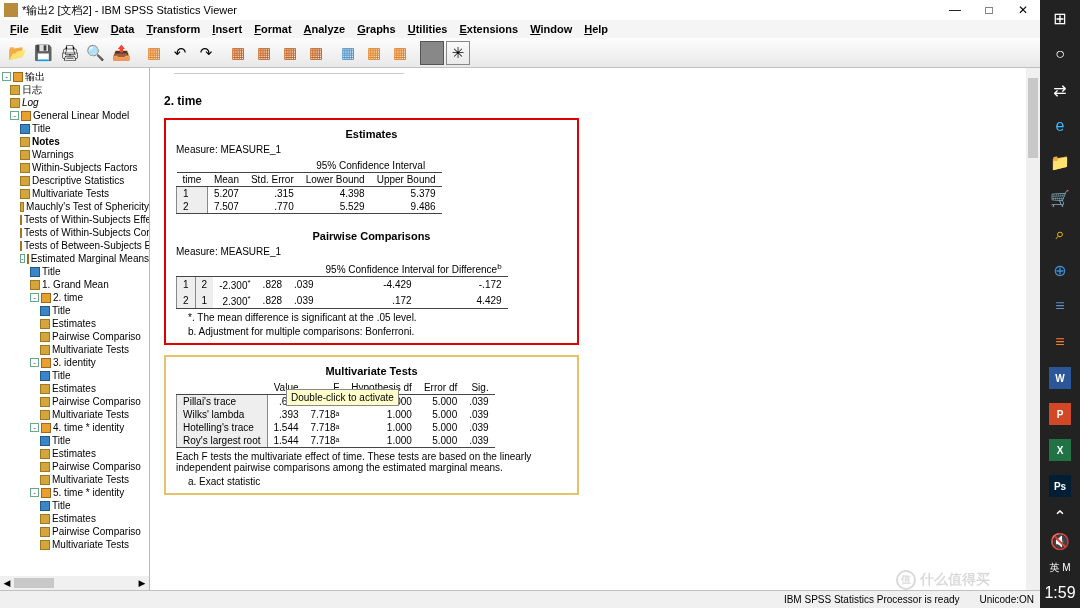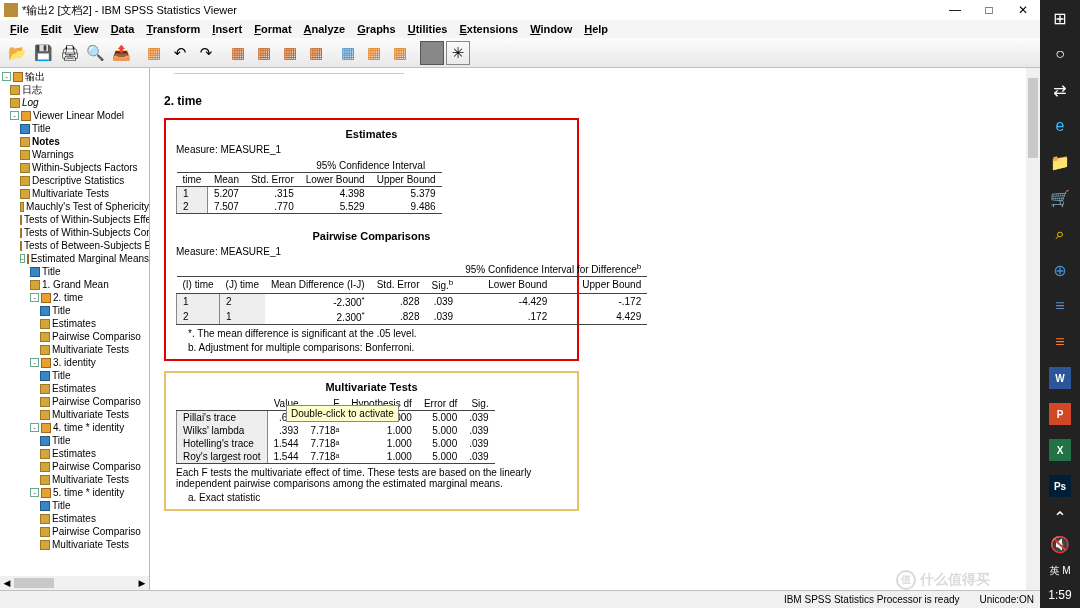--- a/index.html
+++ b/index.html
@@ -1,21 +1,21 @@
 <!DOCTYPE html>
 <html><head>
 <meta charset="utf-8">
 <style>
 * { margin: 0; padding: 0; box-sizing: border-box; font-family: "Segoe UI", Arial, sans-serif; }
 body { width: 1080px; height: 608px; overflow: hidden; background: #fff; display: flex; }
 .main-area { width: 1040px; height: 608px; display: flex; flex-direction: column; position: relative; }
 .win-sidebar { width: 40px; height: 608px; background: #222; display: flex; flex-direction: column; align-items: center; color: #fff; font-size: 10px; }
 .win-sidebar .ico { width: 40px; height: 36px; display: flex; align-items: center; justify-content: center; font-size: 16px; cursor: pointer; }
 .win-sidebar .spacer { flex: 1; }
-.win-sidebar .clock { font-size: 12px; padding: 4px 0 6px; }
+.win-sidebar .clock { font-size: 16px; padding: 4px 0 6px; }
 
 
 .titlebar { height: 20px; background: #fff; display: flex; align-items: center; font-size: 11px; padding-left: 4px; position: relative; }
 .titlebar .icon { width: 14px; height: 14px; background: #b98c3b; margin-right: 4px; }
 .titlebar .wincontrols { position: absolute; right: 0; top: 0; display: flex; }
 .titlebar .wincontrols div { width: 34px; height: 20px; display: flex; align-items: center; justify-content: center; font-size: 12px; }
 
 
 .menubar { height: 18px; background: #f5f5f5; display: flex; align-items: center; font-size: 11px; padding-left: 4px; gap: 0; }
 .menubar span { padding: 0 6px; cursor: pointer; font-weight: bold; }
@@ -140,21 +140,21 @@
             <span class="cb ico-sq"></span>
             <span>日志</span>
           </div>
           <div class="row" style="padding-left: 8px; font-style: italic;">
             <span class="cb ico-sq"></span>
             <span>Log</span>
           </div>
           <div class="row" style="padding-left: 8px;">
             <span class="tgl">-</span>
             <span class="cg ico-sq"></span>
-            <span>Viewer Linear Model</span>
+            <span>General Linear Model</span>
           </div>
           <div class="row" style="padding-left: 18px;">
             <span class="ct ico-sq"></span>
             <span>Title</span>
           </div>
           <div class="row" style="padding-left: 18px; font-weight: bold;">
             <span class="cb ico-sq"></span>
             <span>Notes</span>
           </div>
           <div class="row" style="padding-left: 18px;">
@@ -343,29 +343,20 @@
           <div class="measure">Measure:   MEASURE_1</div>
           <table class="stat" id="pw-table">
               <thead>
                 <tr>
                   <th></th>
                   <th></th>
                   <th></th>
                   <th></th>
                   <th></th>
                   <th colspan="2" class="grp">95% Confidence Interval for Difference<span class="sup">b</span></th>
-                </tr>
-                <tr>
-                  <th class="hdr2 lh">(I) time</th>
-                  <th class="hdr2 lh">(J) time</th>
-                  <th class="hdr2 ">Mean Difference (I-J)</th>
-                  <th class="hdr2 ">Std. Error</th>
-                  <th class="hdr2 ">Sig.<span class="sup">b</span></th>
-                  <th class="hdr2 ">Lower Bound</th>
-                  <th class="hdr2 ">Upper Bound</th>
                 </tr>
               </thead>
               <tbody>
                 <tr>
                   <td class="rowlabel2" style="background:#eee;border-left:1px solid #888">1</td>
                   <td class="rowlabel2" style="background:#eee;border-left:1px solid #888">2</td>
                   <td>-2.300<span class="sup">*</span></td>
                   <td>.828</td>
                   <td>.039</td>
                   <td>-4.429</td>

